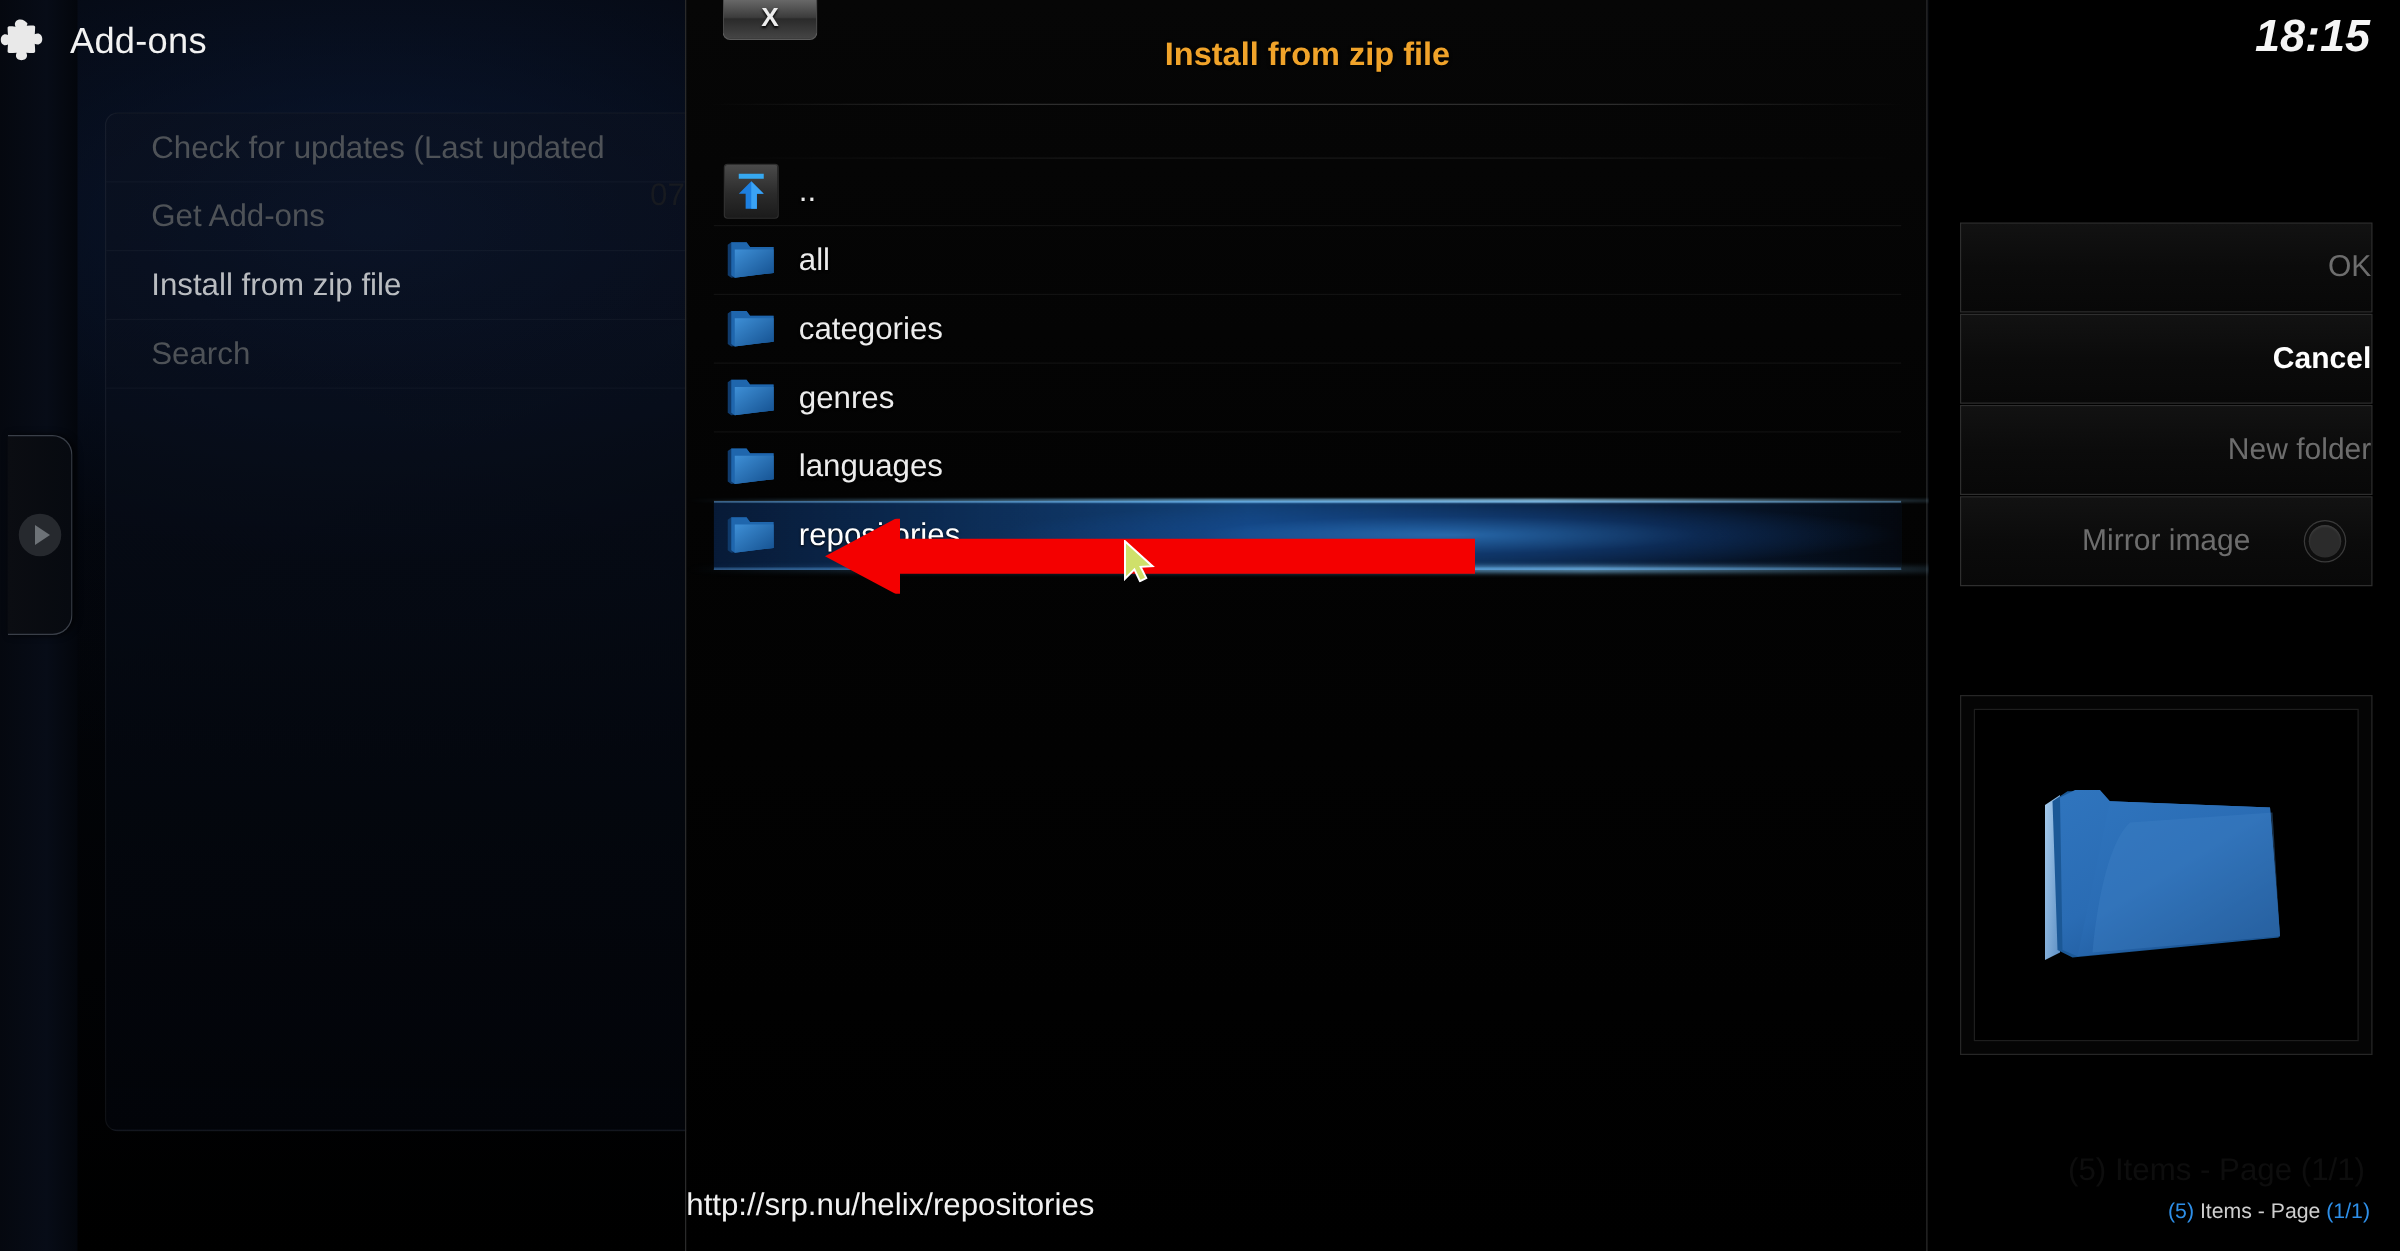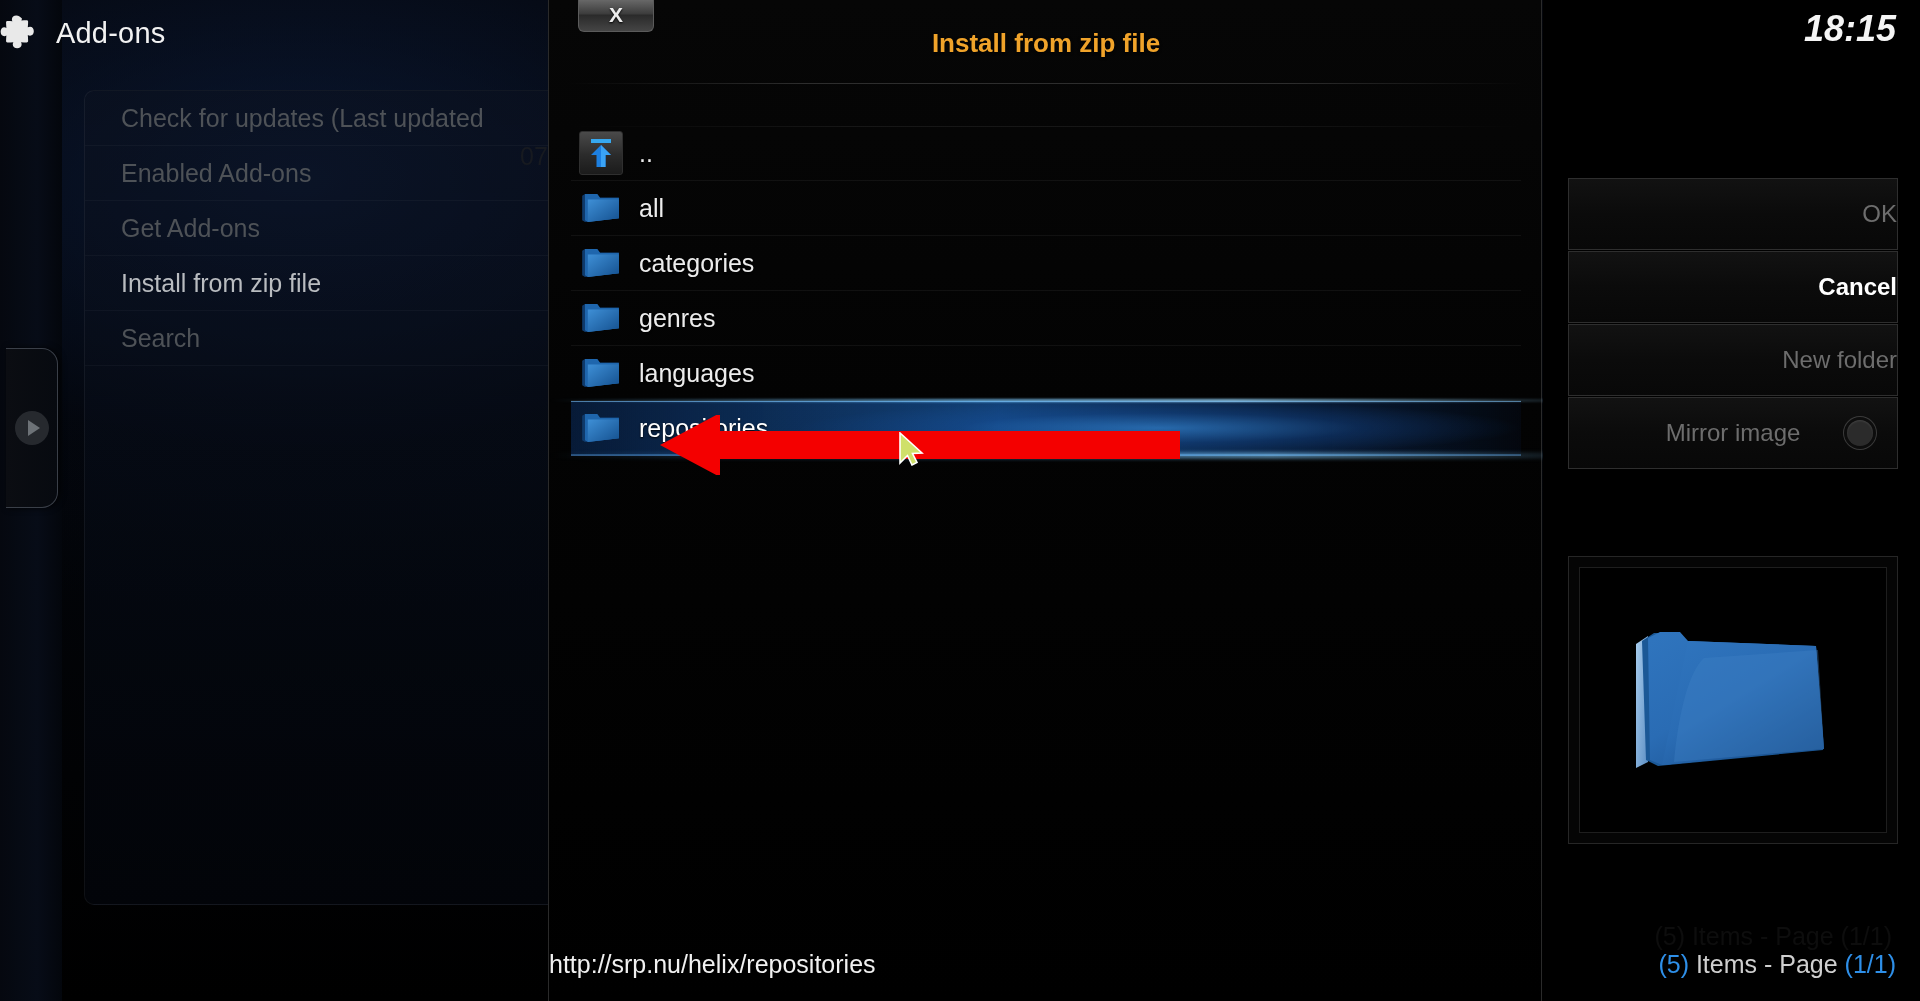--- a/index.html
+++ b/index.html
@@ -177,21 +177,21 @@
   }
   .thumb-frame{
     position:absolute; left:25px; top:556px; width:330px; height:288px;
     border:1px solid #262626;
     background:#050505;
     padding:10px;
   }
   .thumb-inner{ width:100%; height:100%; border:1px solid #1e1e1e; background:#000; display:flex; align-items:center; justify-content:center; }
   .pager{
     position:absolute; right:24px; bottom:22px;
-    font-size:25px; color:#cfcfcf;
+    font-size:17px; color:#cfcfcf;
   }
   .pager .num{ color:#2e8fe8; }
   .pager-ghost{
     position:absolute; right:28px; bottom:50px;
     font-size:25px; color:#0d0d0d;
   }
 
   
   .arrow-ann{ position:absolute; left:660px; top:415px; width:520px; height:60px; pointer-events:none; z-index:40; }
   .cursor{ position:absolute; left:898px; top:432px; width:26px; height:34px; z-index:41; }
@@ -211,23 +211,20 @@
   <div class="app-header">
     <svg class="puzzle-ico" viewBox="0 0 64 64">
       <path fill="#e9e9e9" d="M26 4c-4 0-7 2.6-7 6.2 0 1.3.4 2.2.9 3.1-2.6-.2-5.4-.4-8.1-.4-1.3 0-2.1.9-2.1 2.2 0 3 .3 6 .5 8.8-1-.6-2-1-3.4-1C3.4 22.9 1 26 1 30s2.4 7.1 5.8 7.1c1.4 0 2.4-.4 3.4-1-.2 2.8-.5 5.8-.5 8.8 0 1.3.8 2.2 2.1 2.2 3.1 0 6.5-.3 9.6-.5-.6 1-1 2.1-1 3.6 0 3.6 3.1 6 7.1 6s7.1-2.4 7.1-6c0-1.5-.4-2.6-1-3.6 3.1.2 6.3.5 9.2.5 1.3 0 2.2-.9 2.2-2.2 0-3.2-.3-6.6-.5-9.7 1 .6 2.1 1 3.6 1 3.6 0 6-3.1 6-7.1s-2.4-7.1-6-7.1c-1.5 0-2.6.4-3.6 1 .2-3 .5-6.1.5-9.1 0-1.3-.9-2.2-2.2-2.2-2.8 0-5.8.2-8.6.4.5-.9.9-1.8.9-3.1C33 6.6 30 4 26 4z"></path>
     </svg>
     <div class="app-title">Add-ons</div>
   </div>
 
   <div class="bg-menu">
     <div class="bg-menu-item">
       <span>Check for updates (Last updated</span>
-    </div>
-    <div class="bg-menu-item">
-      <span>Enabled Add-ons</span>
     </div>
     <div class="bg-menu-item">
       <span>Get Add-ons</span>
     </div>
     <div class="bg-menu-item sel">
       <span>Install from zip file</span>
     </div>
     <div class="bg-menu-item">
       <span>Search</span>
     </div>

